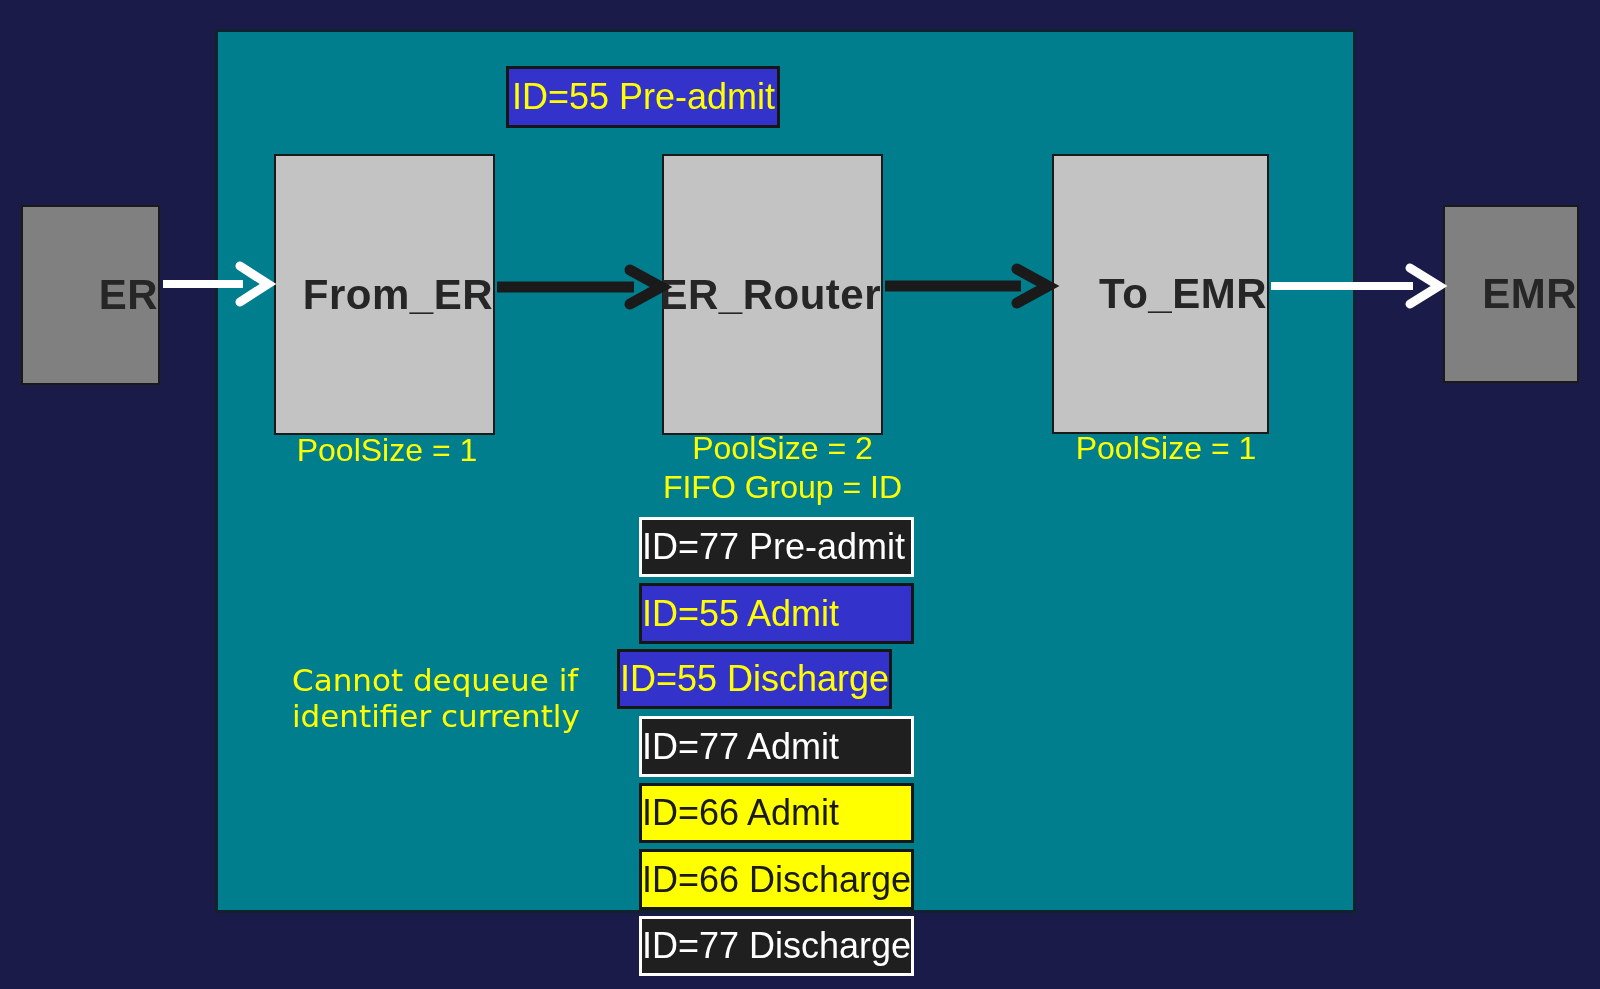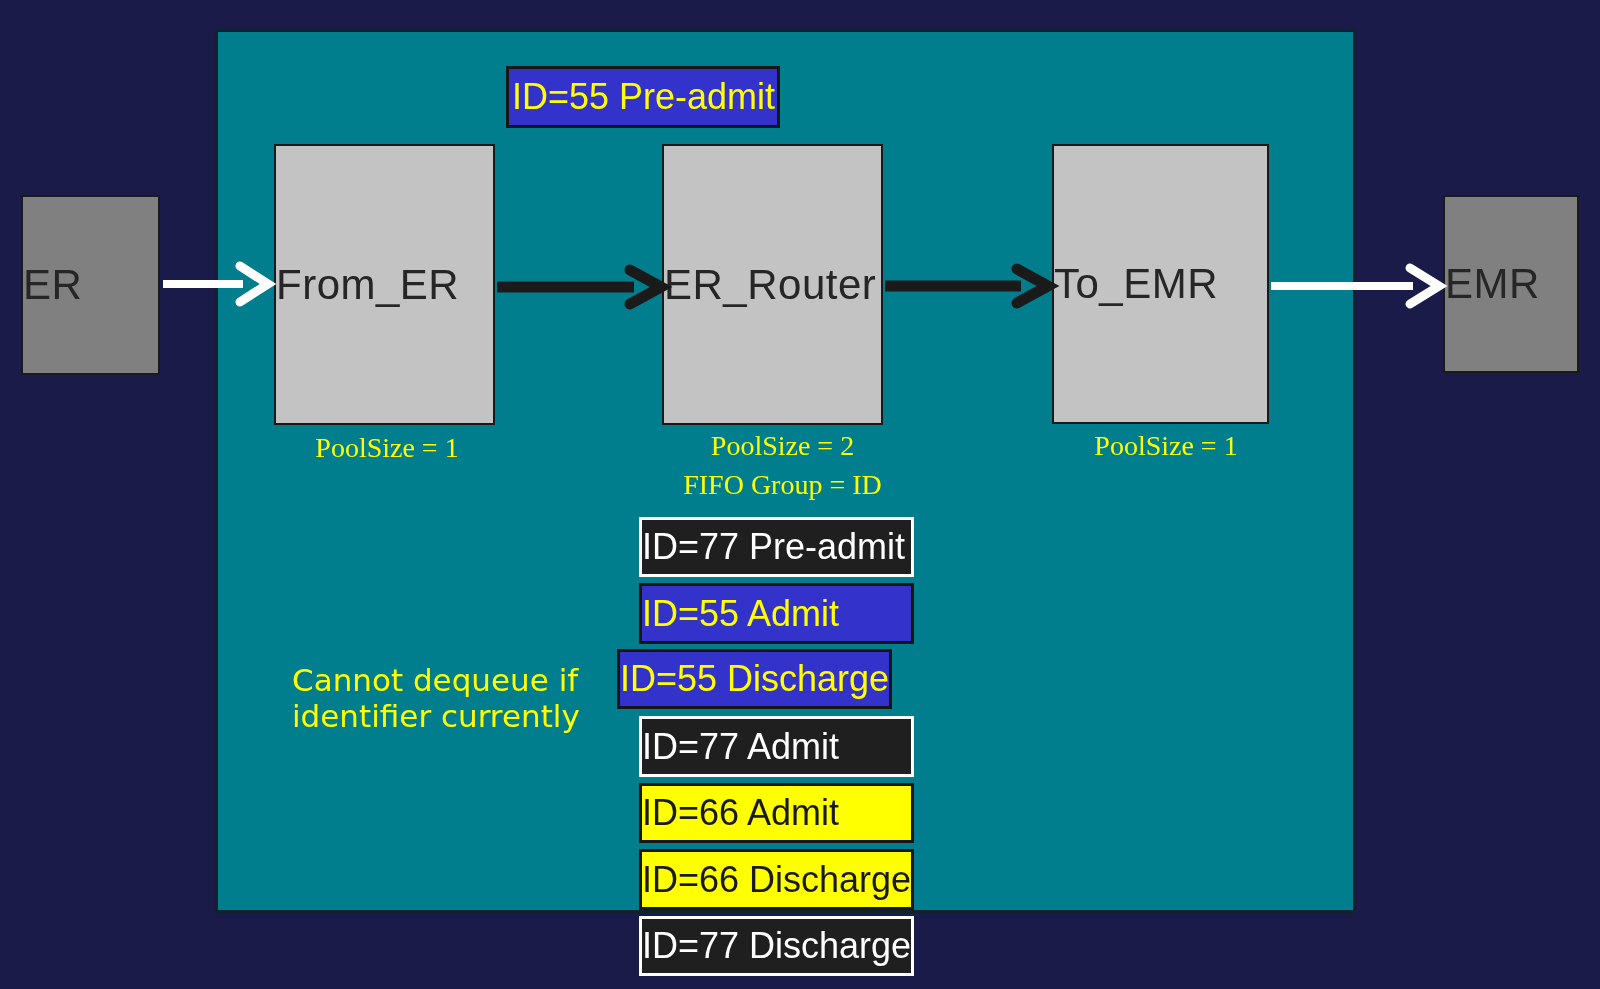--- a/index.html
+++ b/index.html
@@ -24,26 +24,27 @@
     width: 1141px;
     height: 884px;
     background: var(--teal, #007e8e);
     border: 3px solid #10222e;
   }
 
   .node {
     position: absolute;
     display: flex;
     align-items: center;
-    justify-content: flex-start;
-    font-weight: normal;
+    justify-content: flex-end;
+    font-weight: bold;
     font-size: 42px;
     letter-spacing: 0.5px;
     color: #262626;
     border: 2px solid #1a1a1a;
+    margin-top: 10px;
   }
   .node.process  { background: var(--node_gray, #c3c3c3); }
   .node.endpoint { background: var(--endpoint_gray, #808080); }
 
   .arrows {
     position: absolute;
     left: 0; top: 0;
     width: 1600px;
     height: 989px;
     pointer-events: none;
@@ -61,22 +62,22 @@
     white-space: nowrap;
     overflow: hidden;
   }
   .item-blue   { background: var(--item_blue, #3333cc);  color: var(--yellow_text, #ffff00); }
   .item-yellow { background: var(--item_yellow, #ffff00); color: #1a1a1a; }
   .item-black  { background: var(--item_black, #1f1f1f);  color: #ffffff; border-color: #ffffff; }
   .item.preadmit { padding-left: 3px; }
 
   .annotation {
     position: absolute;
-    font-family: Liberation Serif, serif;
-    font-size: 28px;
+    font-family: Liberation Sans, sans-serif;
+    font-size: 32px;
     line-height: 1.1;
     color: var(--yellow_text, #ffff00);
     text-align: center;
     white-space: nowrap;
   }
   .note {
     position: absolute;
     left: 292px;
     top: 662px;
     font-family: "DejaVu Sans", sans-serif;

